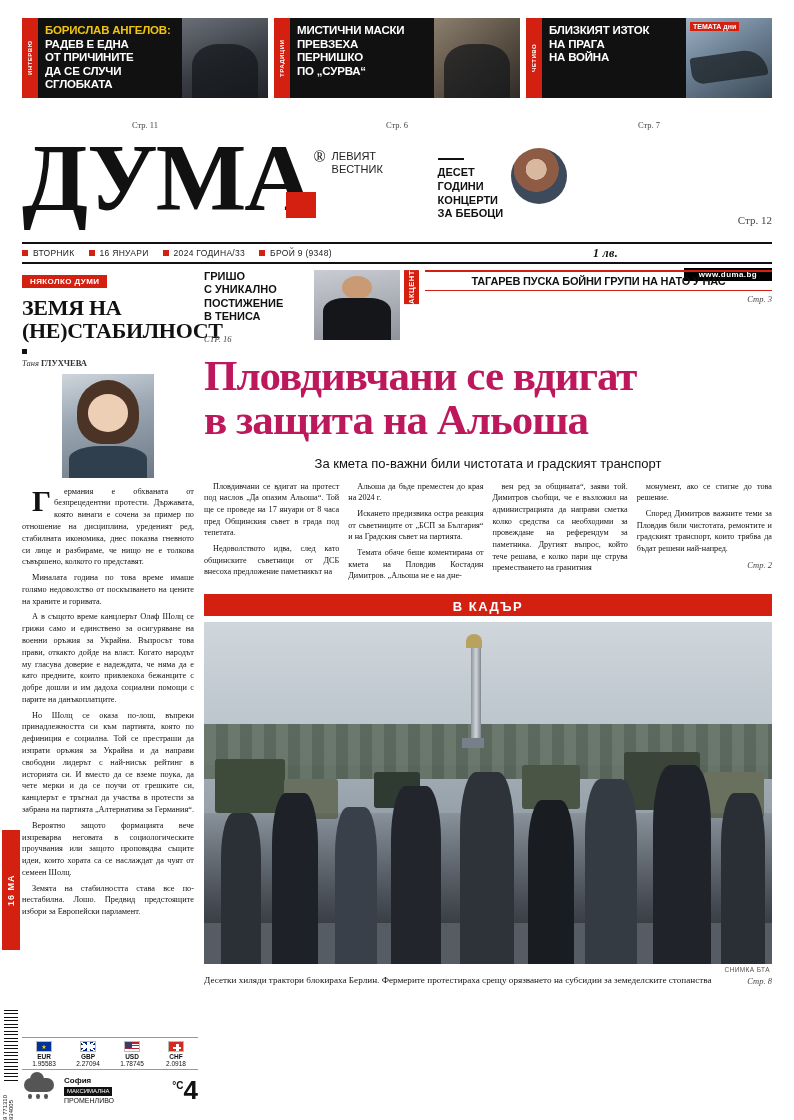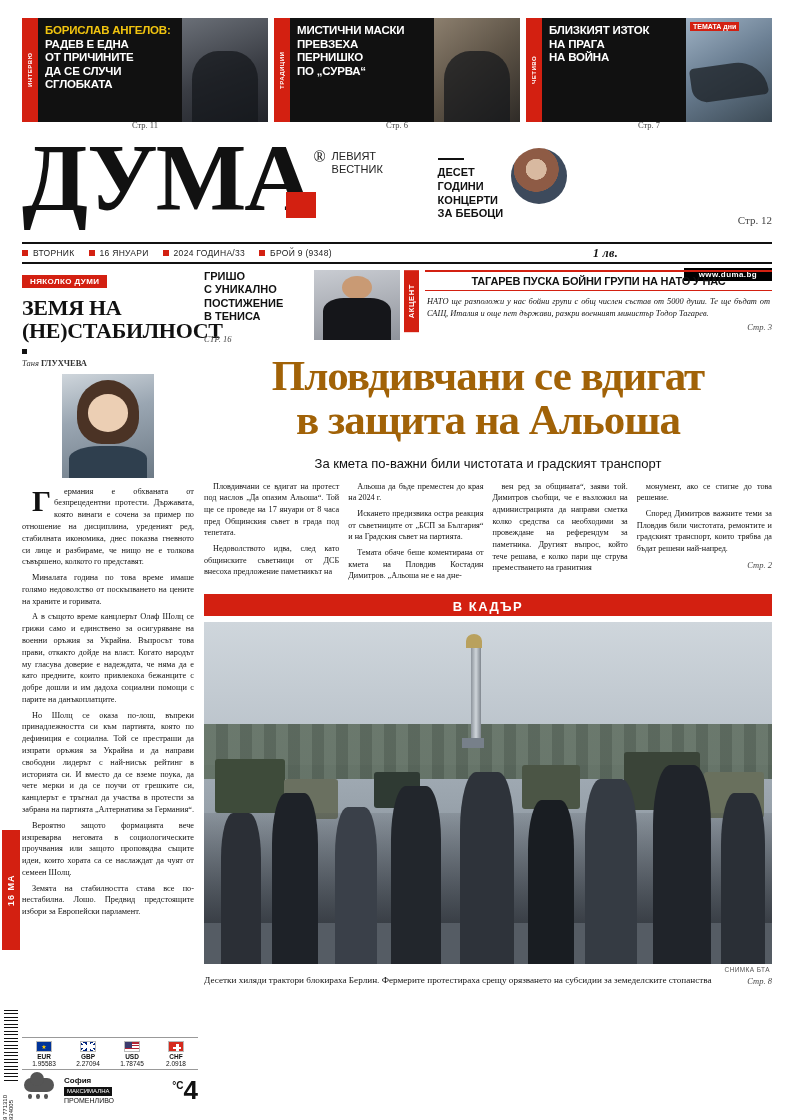--- a/index.html
+++ b/index.html
@@ -24,21 +24,21 @@
   
   .topstrip {
     display: flex;
     gap: 6px;
     padding: 18px 22px 0 22px;
     height: 118px;
   }
   .promo {
     flex: 1;
     display: flex;
-    height: 104px;
+    height: 80px;
     position: relative;
   }
   .promo-tab {
     width: 16px;
     background: #d32011;
     color: #fff;
     font-family: "Liberation Sans", sans-serif;
     font-size: 6px;
     font-weight: bold;
     letter-spacing: .5px;
@@ -357,24 +357,23 @@
     padding: 5px 2px 0 2px;
   }
   .accent-ref { text-align: right; font-size: 8.5px; font-style: italic; color:#444; padding-top: 3px;}
 
   
   .headline {
     font-family: "Liberation Serif", serif;
     font-weight: bold;
     font-size: 43px;
     line-height: 1.02;
-    text-align: center;
     letter-spacing: -1px;
     margin: 10px 0 0 0;
-    color: #a16207;
+    color: #be185d;
   }
   .subhead {
     font-family: "Liberation Sans", sans-serif;
     font-size: 13px;
     text-align: center;
     margin: 14px 0 10px 0;
     color: #111;
   }
 
   
@@ -627,21 +626,20 @@
           <div class="ref">Стр. 16</div>
         </div>
         <div class="tennis-photo">
           <div class="head"></div>
             <div class="torso"></div>
         </div>
         <div class="accent-box">
           <div class="accent-tab">АКЦЕНТ</div>
           <div class="accent-content">
             <div class="accent-head">ТАГАРЕВ ПУСКА БОЙНИ ГРУПИ НА НАТО У НАС</div>
-            <div class="accent-text">НАТО ще разположи у нас бойни групи с общ числен състав от 5000 души. Те ще бъдат от САЩ, Италия и още пет държави, разкри военният министър Тодор Тагарев.</div>
             <div class="accent-ref">Стр. 3</div>
           </div>
         </div>
       </div>
 
       <div class="headline">
         <div>Пловдивчани се вдигат</div>
         <div>в защита на Альоша</div>
       </div>
       <div class="subhead">За кмета по-важни били чистотата и градският транспорт</div>

